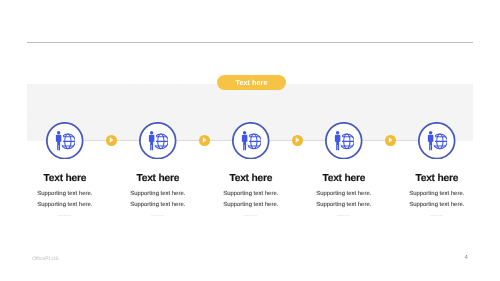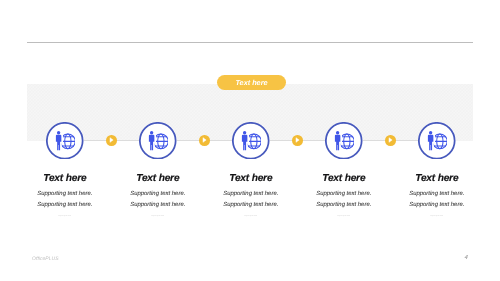--- a/index.html
+++ b/index.html
@@ -1,19 +1,19 @@
 <!DOCTYPE html>
 <html><head>
 <meta charset="utf-8">
 <style>
   html,body{margin:0;padding:0;}
   body{width:500px;height:281px;background:#ffffff;
        font-family:"Liberation Sans",sans-serif;overflow:hidden;
        -webkit-font-smoothing:antialiased;text-rendering:geometricPrecision;}
-  .slide{position:relative;width:500px;height:281px;background:#fff;overflow:hidden;font-style:italic;}
+  .slide{position:relative;width:500px;height:281px;background:#fff;overflow:hidden;}
 
   .topline{position:absolute;left:27px;top:42px;width:446px;height:1px;background:#bdbdbd;}
 
   .band{position:absolute;left:27px;top:83.5px;width:446px;height:57.5px;background:#f2f2f2;
         background-image:radial-gradient(rgba(255,255,255,.6) 0.45px, rgba(255,255,255,0) 0.7px),
                          radial-gradient(rgba(255,255,255,.6) 0.45px, rgba(255,255,255,0) 0.7px);
         background-size:3.2px 3.2px, 3.2px 3.2px;
         background-position:0 0, 1.6px 1.6px;}
 
   .pill{position:absolute;left:217px;top:75px;width:69px;height:14.5px;border-radius:7.5px;

